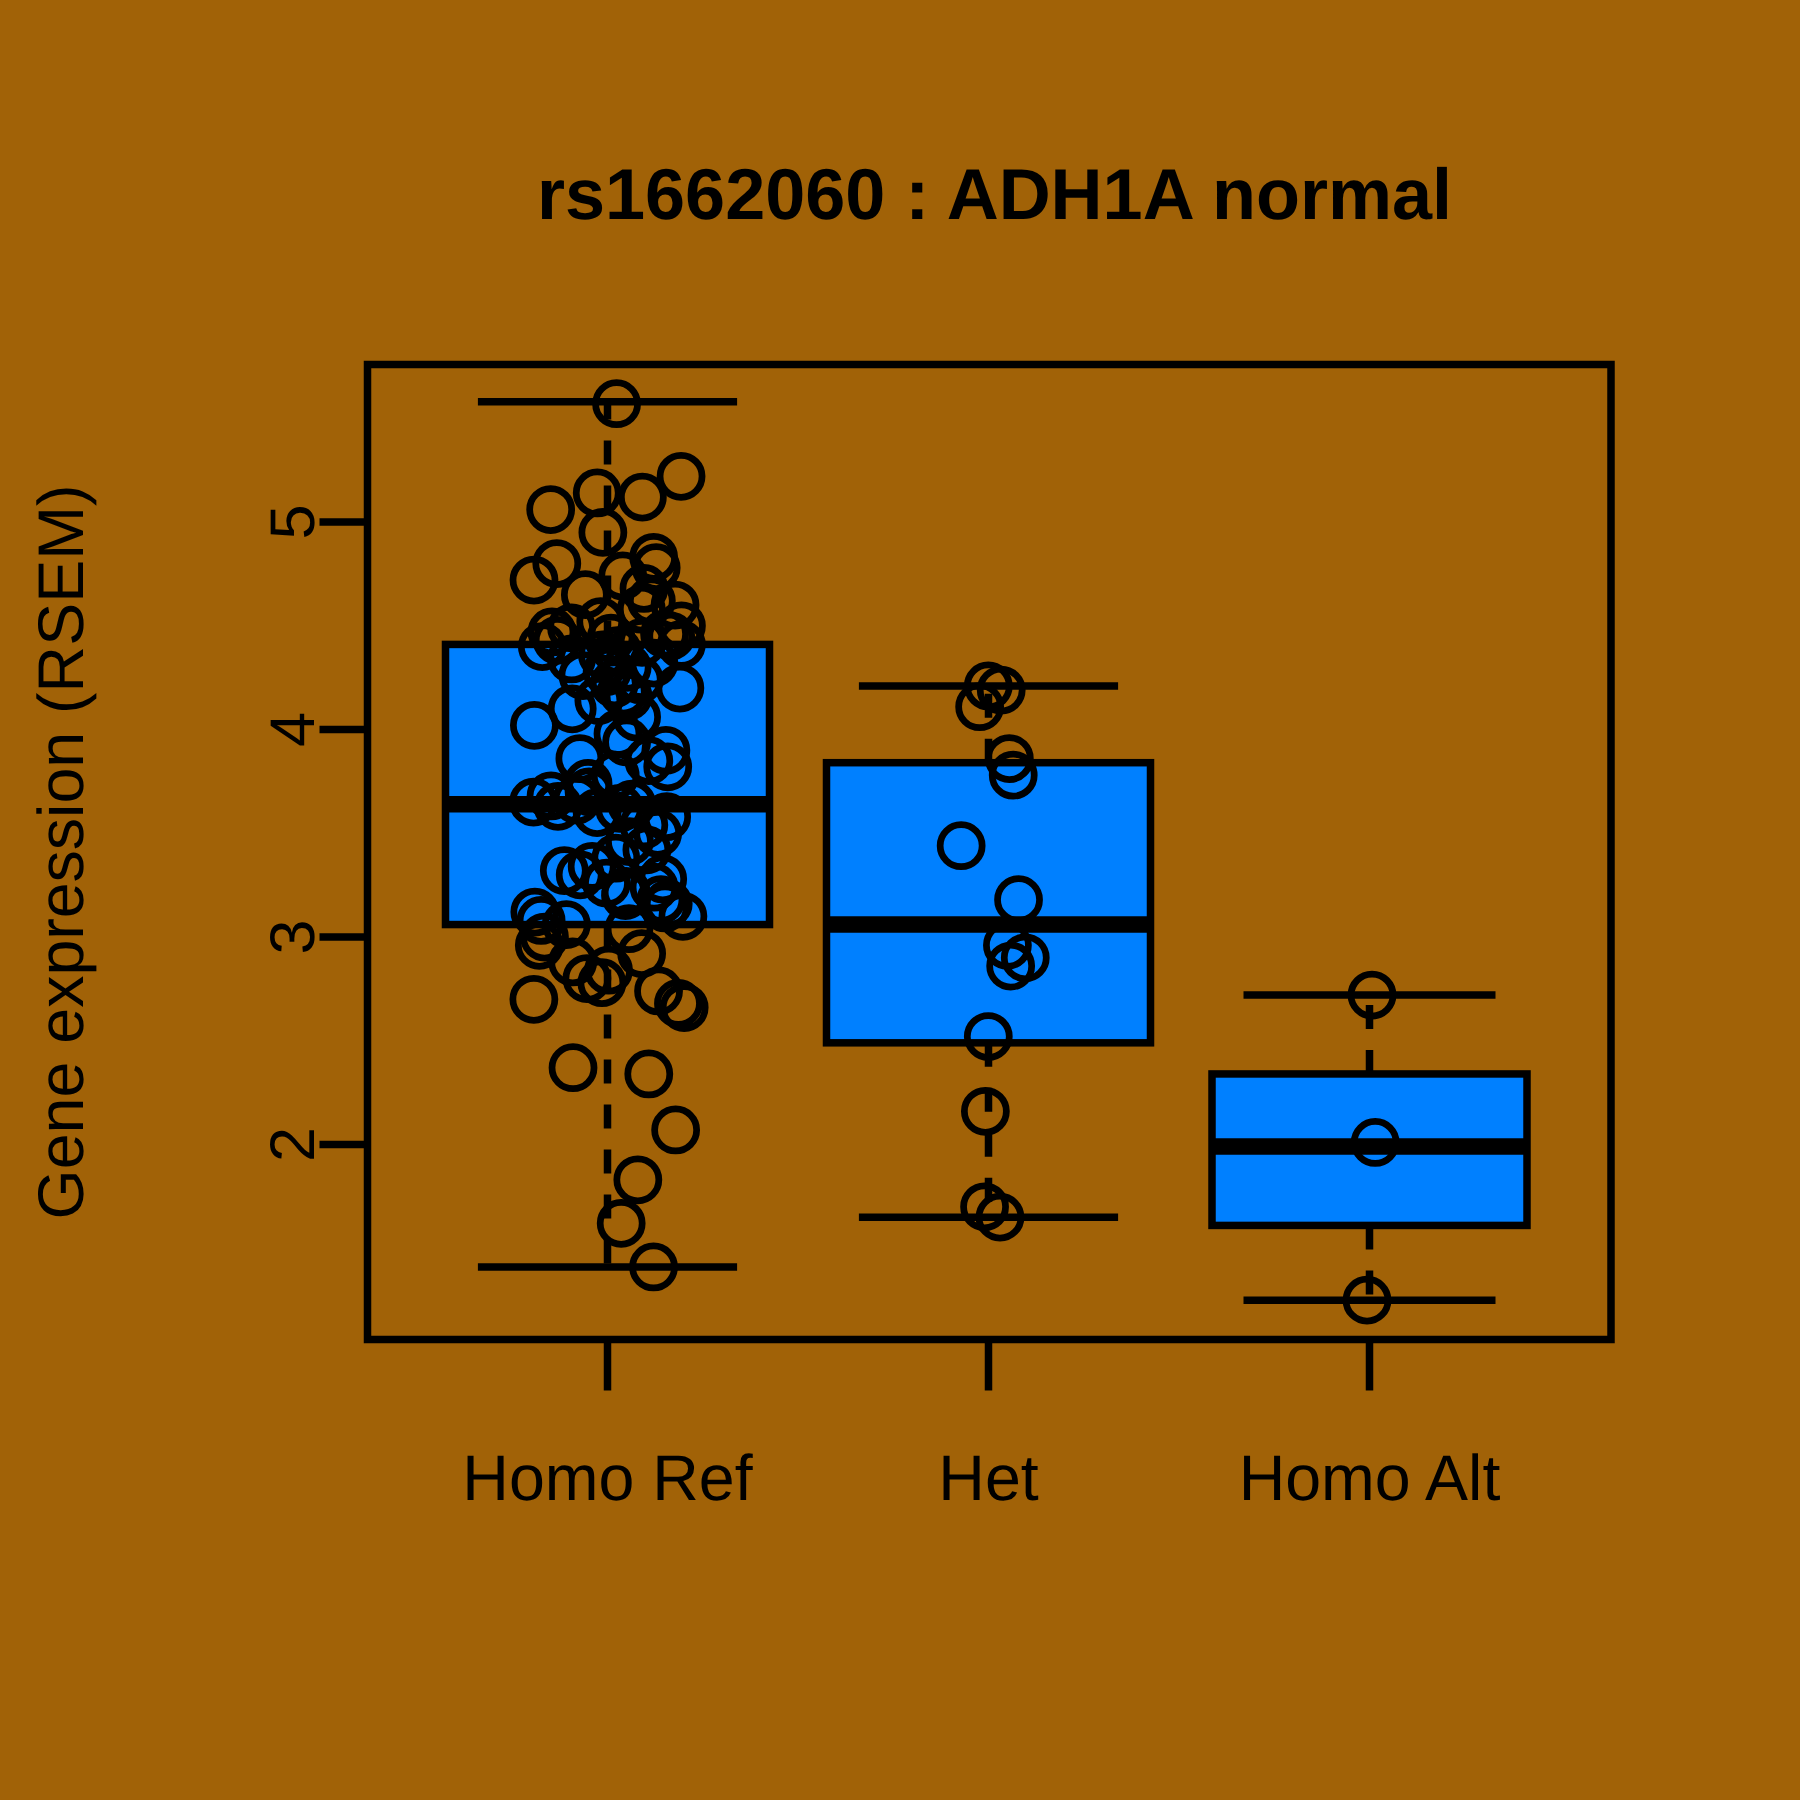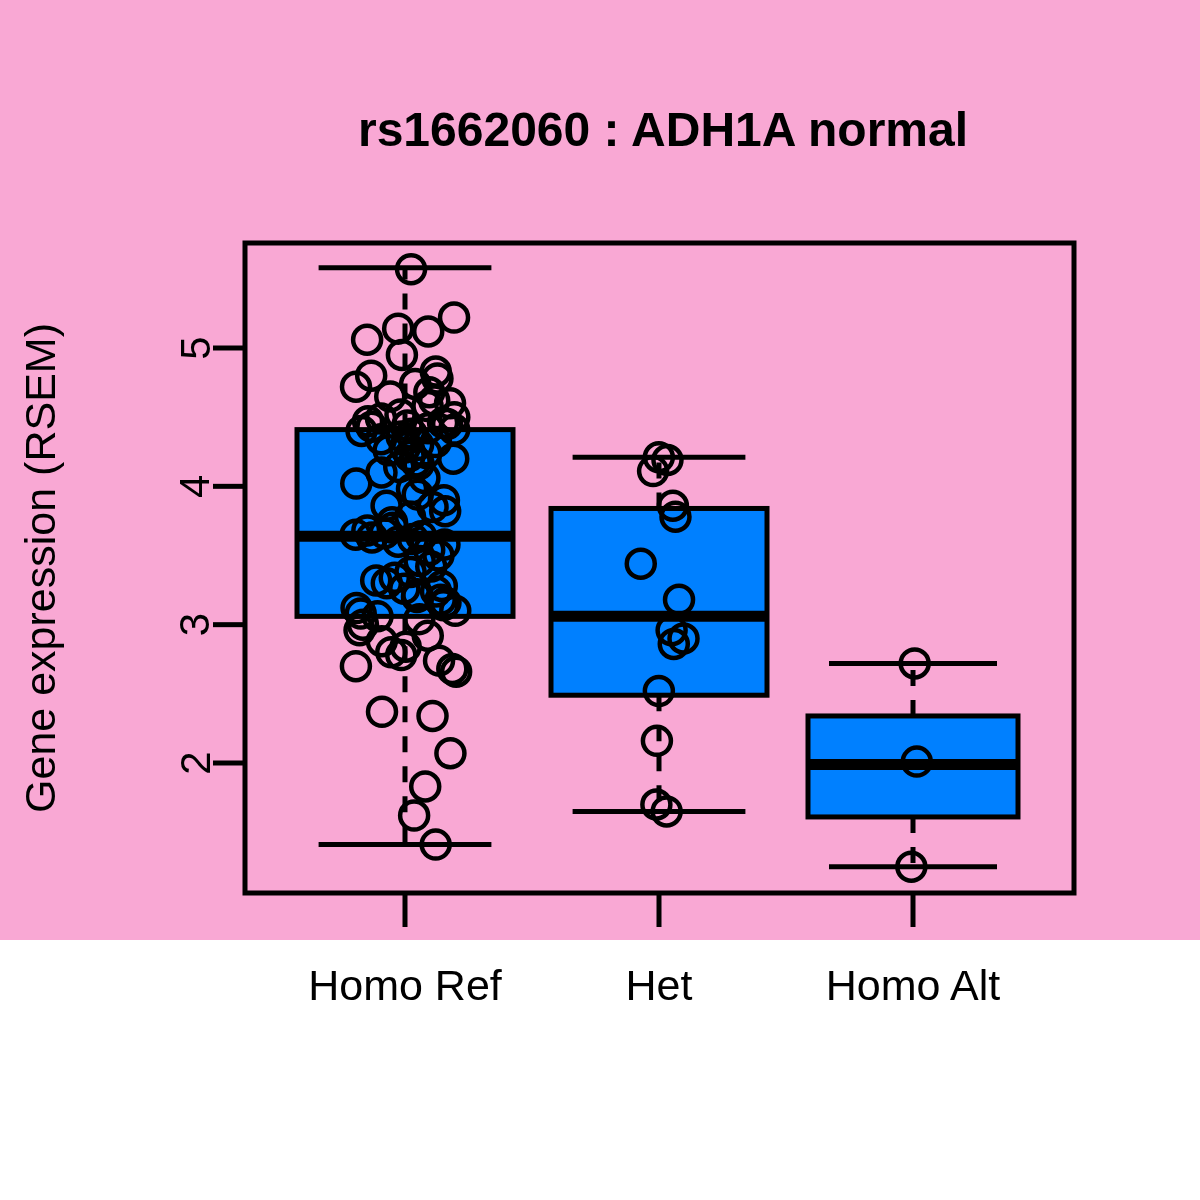--- a/index.html
+++ b/index.html
@@ -9,22 +9,22 @@
   }
   body {
     width: 1200px;
     height: 1200px;
     font-family: "Liberation Sans", sans-serif;
     overflow: hidden;
   }
   #plot-root {
     position: relative;
     width: 1200px;
-    height: 940px;
-    background: #f9a8d4;
+    height: 1200px;
+    background: #a16207;
   }
   #chart-svg {
     position: absolute;
     left: 0;
     top: 0;
     width: 1200px;
     height: 1200px;
     display: block;
   }
   .plot-title {

